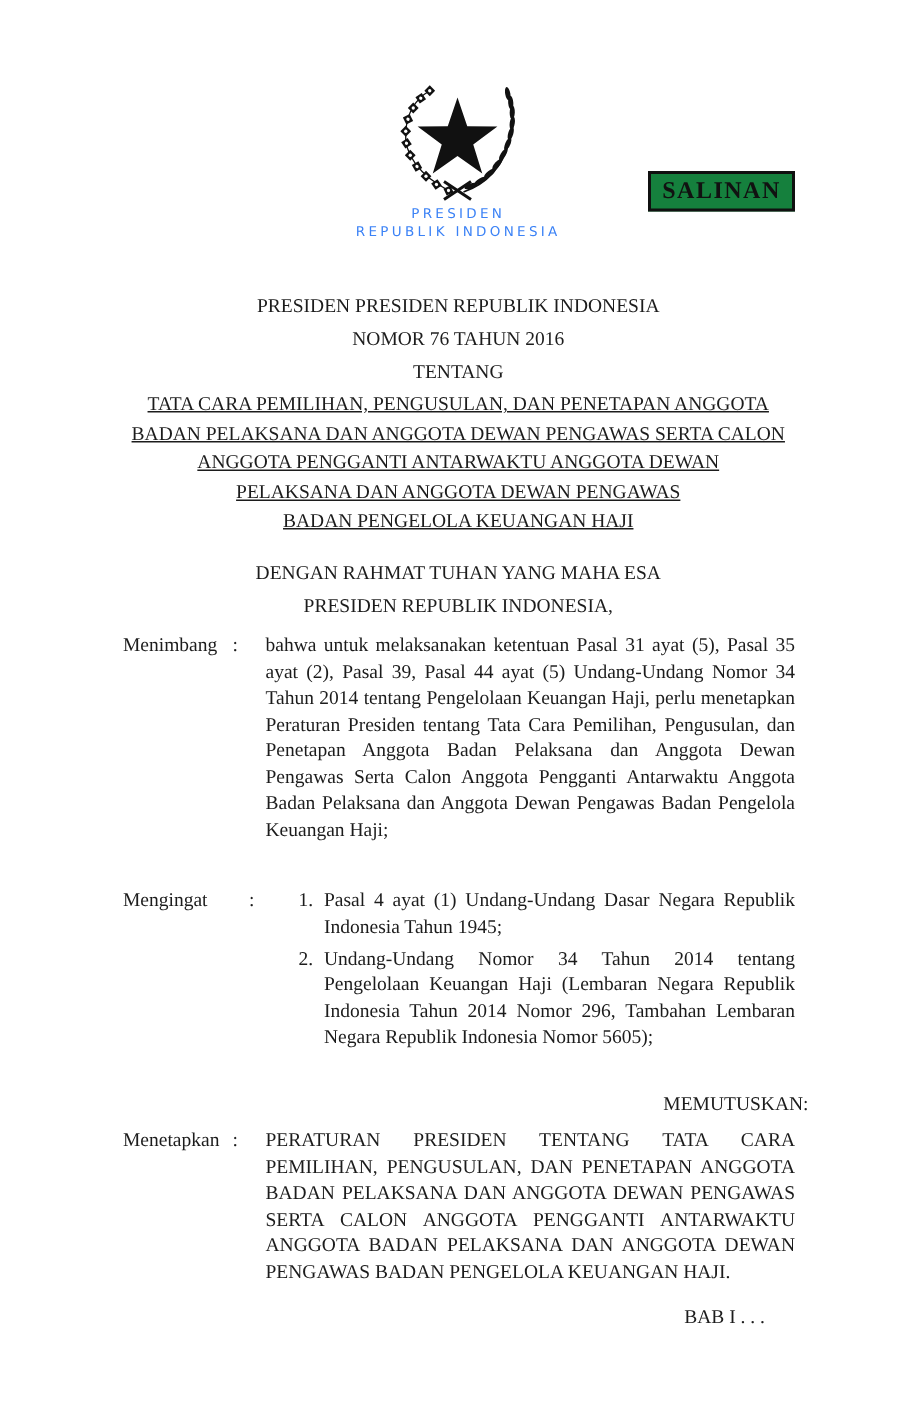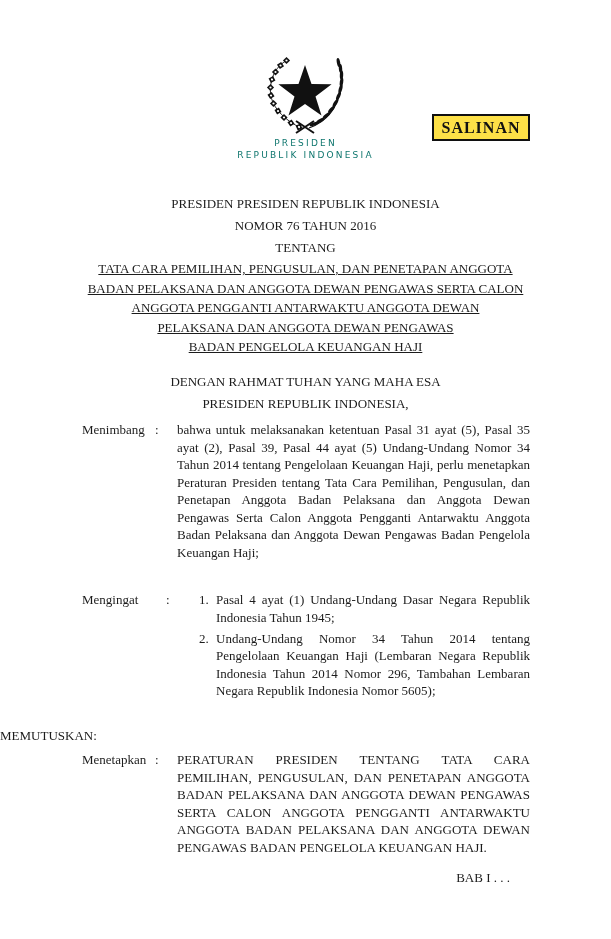--- a/index.html
+++ b/index.html
@@ -25,21 +25,21 @@
     width: 110px;
     height: 85px;
   }
   .letterhead {
     position: absolute;
     left: 0;
     top: 137px;
     width: 611px;
     text-align: center;
     font-family: "DejaVu Sans", sans-serif;
-    color: #0f766e;
+    color: #3b82f6;
   }
   .letterhead .lh-line1 {
     font-size: 9px;
     letter-spacing: 2.2px;
     line-height: 12px;
   }
   .letterhead .lh-line2 {
     font-size: 9px;
     letter-spacing: 2.2px;
     line-height: 12px;
@@ -48,21 +48,21 @@
     position: absolute;
     left: 432px;
     top: 114px;
     width: 98px;
     height: 27px;
     border: 2px solid #101010;
     box-sizing: border-box;
     display: flex;
     align-items: center;
     justify-content: center;
-    background: #fde047;
+    background: #15803d;
   }
   .stamp span {
     font-weight: bold;
     font-size: 16px;
     letter-spacing: 1px;
     color: #111111;
   }
 
   
   .title-block {
@@ -111,21 +111,21 @@
     display: grid;
     grid-template-columns: 17px 1fr;
   }
   .ref-item .text { text-align: justify; }
 
   .memutuskan {
     position: absolute;
     left: 0;
     top: 725px;
     width: 539px;
-    text-align: left;
+    text-align: right;
     font-size: 13px;
     line-height: 22px;
   }
 
   .footer-cont {
     position: absolute;
     top: 869px;
     right: 101px;
     font-size: 13px;
     line-height: 17.5px;

